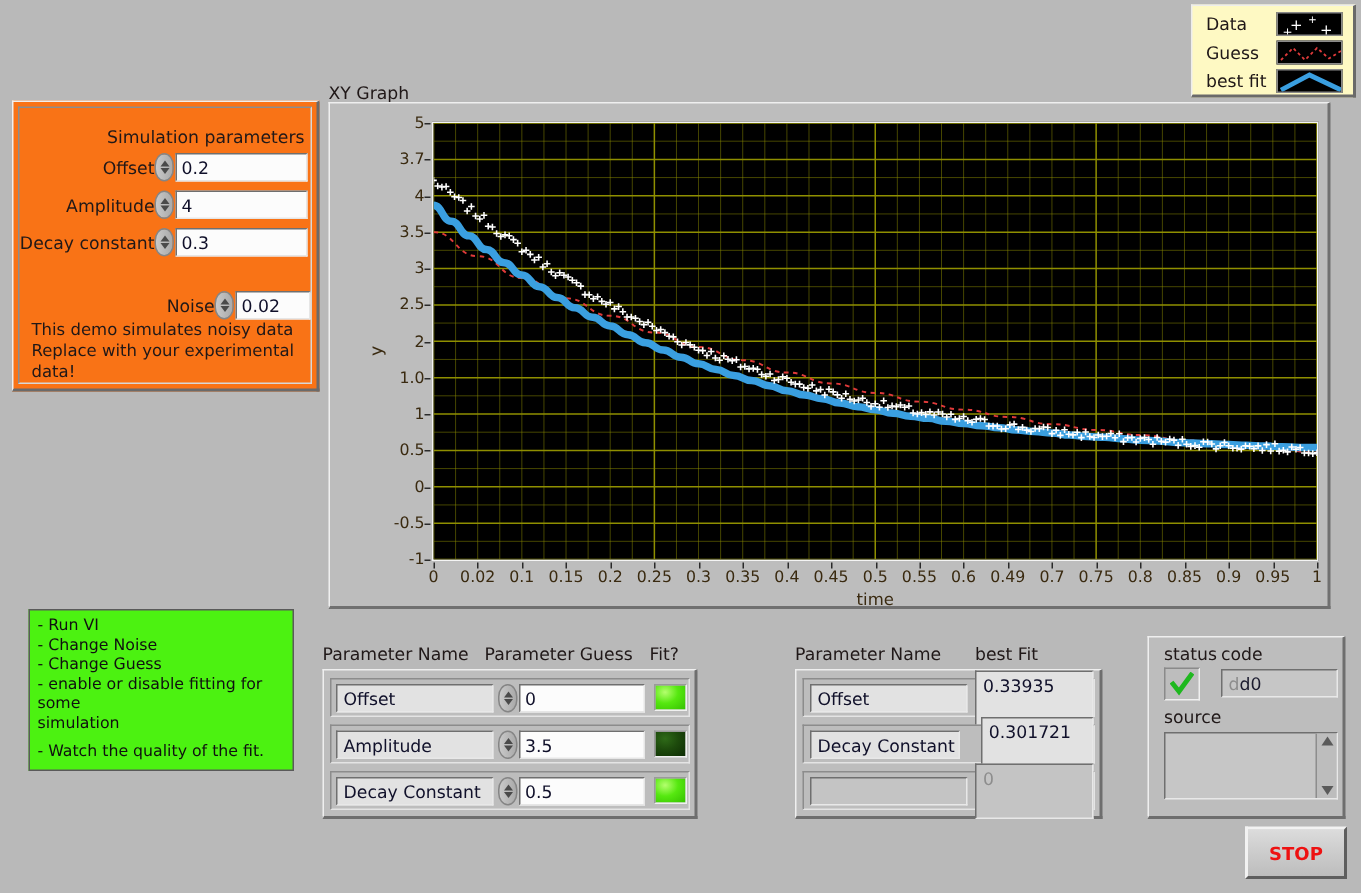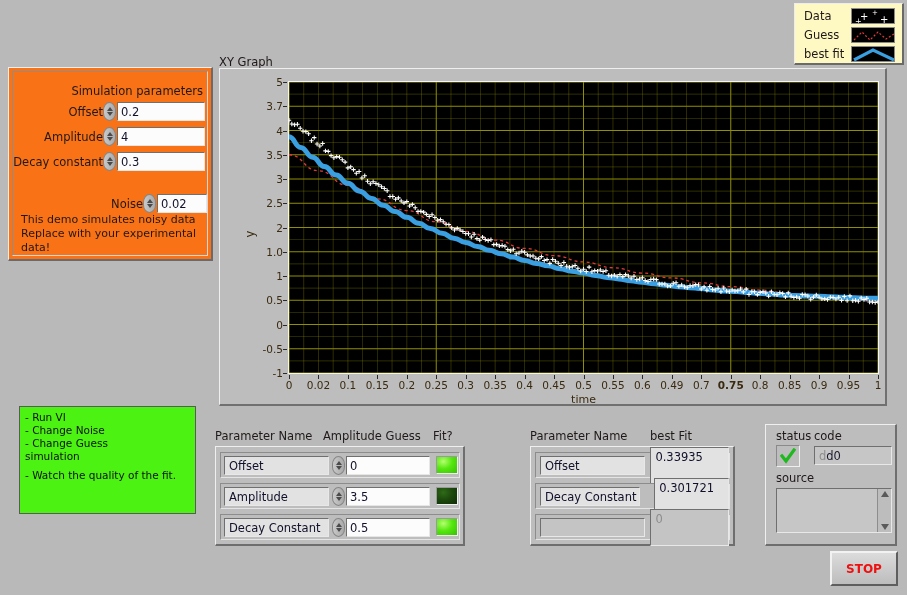--- a/index.html
+++ b/index.html
@@ -621,21 +621,21 @@
       <span class="xtick-label" style="left: 216.25px; top: 310px;">0.25</span>
       <span class="xtick-label" style="left: 245.7px; top: 310px;">0.3</span>
       <span class="xtick-label" style="left: 275.15px; top: 310px;">0.35</span>
       <span class="xtick-label" style="left: 304.6px; top: 310px;">0.4</span>
       <span class="xtick-label" style="left: 334.05px; top: 310px;">0.45</span>
       <span class="xtick-label" style="left: 363.5px; top: 310px;">0.5</span>
       <span class="xtick-label" style="left: 392.95px; top: 310px;">0.55</span>
       <span class="xtick-label" style="left: 422.4px; top: 310px;">0.6</span>
       <span class="xtick-label" style="left: 451.85px; top: 310px;">0.49</span>
       <span class="xtick-label" style="left: 481.3px; top: 310px;">0.7</span>
-      <span class="xtick-label" style="left: 510.75px; top: 310px; font-weight: bold;">0.75</span>
+      <span class="xtick-label" style="left: 510.75px; top: 310px;">0.75</span>
       <span class="xtick-label" style="left: 540.2px; top: 310px;">0.8</span>
       <span class="xtick-label" style="left: 569.65px; top: 310px;">0.85</span>
       <span class="xtick-label" style="left: 599.1px; top: 310px;">0.9</span>
       <span class="xtick-label" style="left: 628.55px; top: 310px;">0.95</span>
       <span class="xtick-label" style="left: 658px; top: 310px;">1</span>
     </div>
   <div id="xmarks">
       <span class="xtick-mark" style="left: 69px; top: 306px;"></span>
       <span class="xtick-mark" style="left: 98.45px; top: 306px;"></span>
       <span class="xtick-mark" style="left: 127.9px; top: 306px;"></span>
@@ -658,28 +658,29 @@
       <span class="xtick-mark" style="left: 628.55px; top: 306px;"></span>
       <span class="xtick-mark" style="left: 658px; top: 306px;"></span>
     </div>
   <div id="xlabel">time</div>
 </div>
 
 <div id="instructions">
     <div>- Run VI</div>
     <div>- Change Noise</div>
     <div>- Change Guess</div>
+    <div>- enable or disable fitting for some</div>
     <div>   simulation</div>
     <div style="height: 6px;">&nbsp;</div>
     <div>- Watch the quality of the fit.</div>
   </div>
 
 <div id="guess-hdr">
   <span class="tbl-hdr" style="left:0;">Parameter Name</span>
-  <span class="tbl-hdr" style="left:108px;">Amplitude Guess</span>
+  <span class="tbl-hdr" style="left:108px;">Parameter Guess</span>
   <span class="tbl-hdr" style="left:218px;">Fit?</span>
 </div>
 <div id="guess-box">
     <div class="guess-row" style="top: 5px;">
       <span class="namebox">Offset</span>
       <span class="spinner" style="margin-left: 3px;">
         <span class="spin-arrow spin-up"></span>
         <span class="spin-arrow spin-down"></span>
       </span>
       <span class="numbox" style="width: 84px; background: rgb(252, 252, 252);">0</span>

